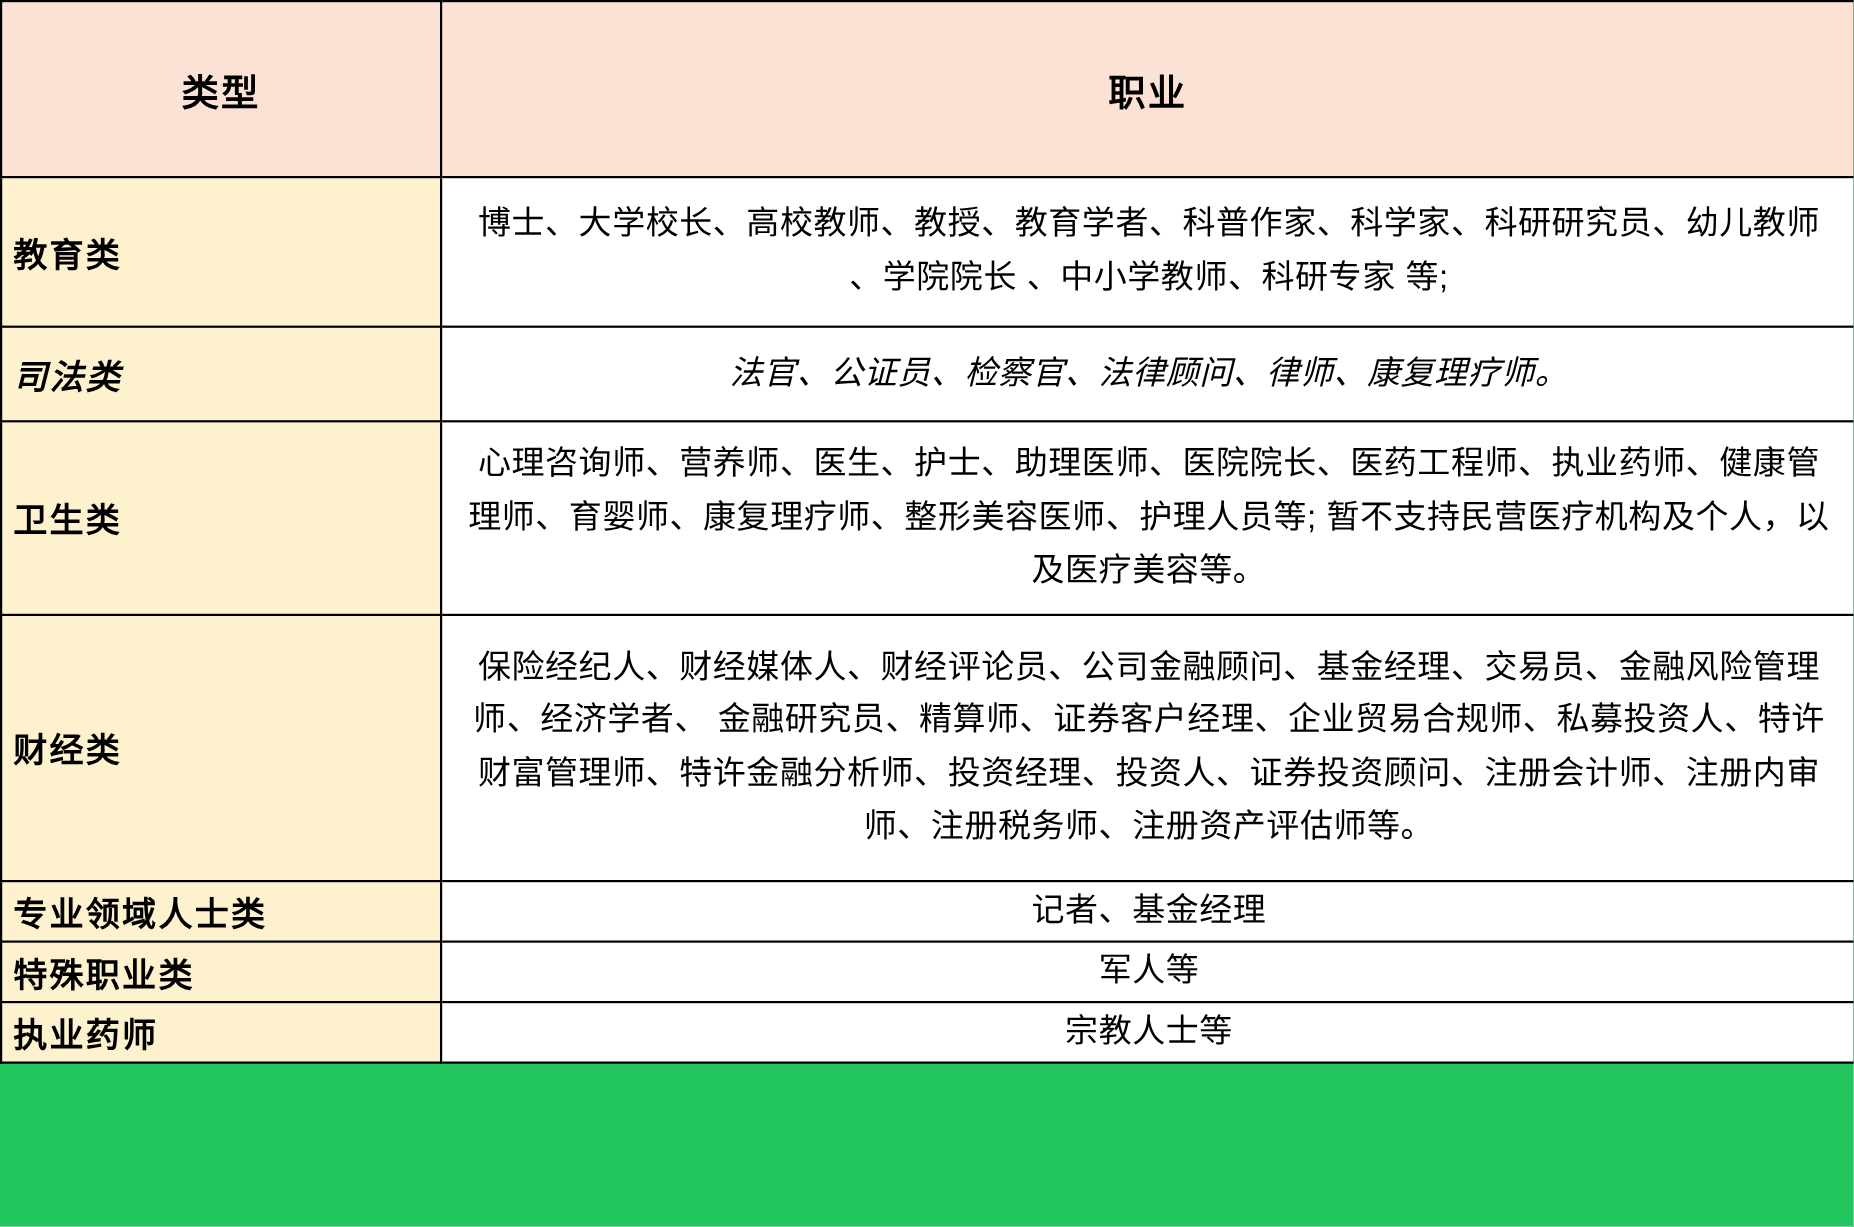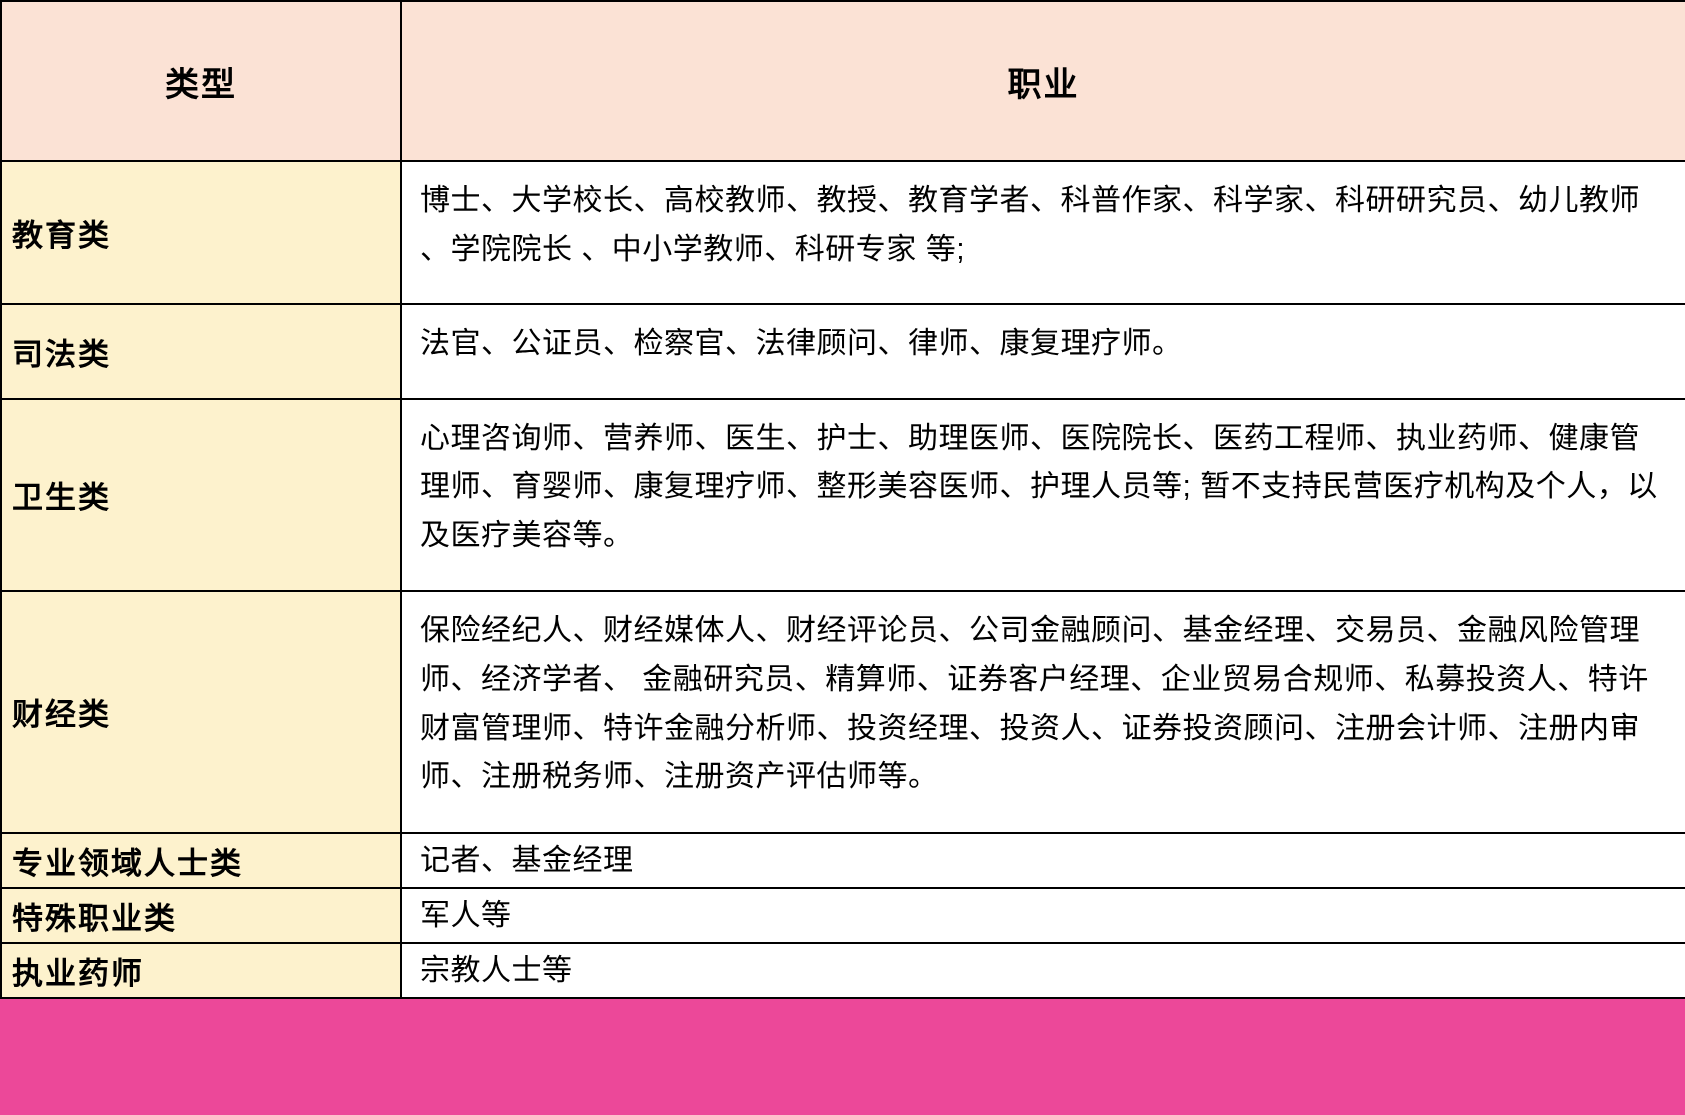--- a/index.html
+++ b/index.html
@@ -10,21 +10,21 @@
   body {
     width: 1685px;
     height: 1115px;
     font-family: "Liberation Sans", "DejaVu Sans", sans-serif;
   }
   .sheet {
     width: 1685px;
     height: 1115px;
     box-sizing: border-box;
     padding: 0;
-    background: #ec4899;
+    background: #22c55e;
   }
   table.occupation-table {
     border-collapse: collapse;
     width: 1685px;
     table-layout: fixed;
   }
   table.occupation-table col.col-type { width: 400px; }
   table.occupation-table col.col-occ  { width: 1285px; }
 
   table.occupation-table th,
@@ -49,30 +49,30 @@
     background: #fdf2cd;
     font-weight: bold;
     font-size: 31px;
     color: #000000;
     padding: 8px 10px;
     letter-spacing: 2px;
   }
   
   .occ-cell {
     background: #ffffff;
-    text-align: left;
+    text-align: center;
     font-size: 30px;
     color: #000000;
-    padding: 14px 16px 30px 18px;
+    padding: 14px 16px 14px 18px;
     line-height: 1.62;
     letter-spacing: 0.5px;
   }
   
   tr.row-edu    .type-cell, tr.row-edu    .occ-cell { height: 136px; }
-  tr.row-law    .type-cell, tr.row-law    .occ-cell { height: 86px; }
+  tr.row-law    .type-cell, tr.row-law    .occ-cell { height: 86px; font-style: italic; }
   tr.row-health .type-cell, tr.row-health .occ-cell { height: 156px; }
   tr.row-fin    .type-cell, tr.row-fin    .occ-cell { height: 242px; }
   tr.row-prof   .type-cell, tr.row-prof   .occ-cell { height: 52px; }
   tr.row-spec   .type-cell, tr.row-spec   .occ-cell { height: 52px; margin-left: 16px; }
   tr.row-relig  .type-cell, tr.row-relig  .occ-cell { height: 52px; }
 
   tr.row-prof .occ-cell,
   tr.row-spec .occ-cell,
   tr.row-relig .occ-cell {
     padding-top: 4px;

